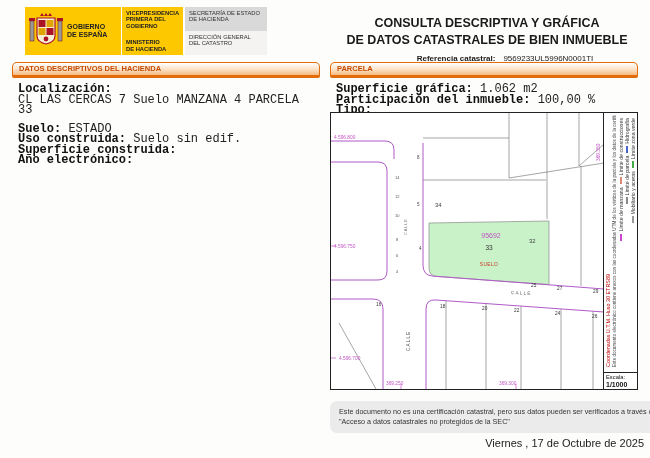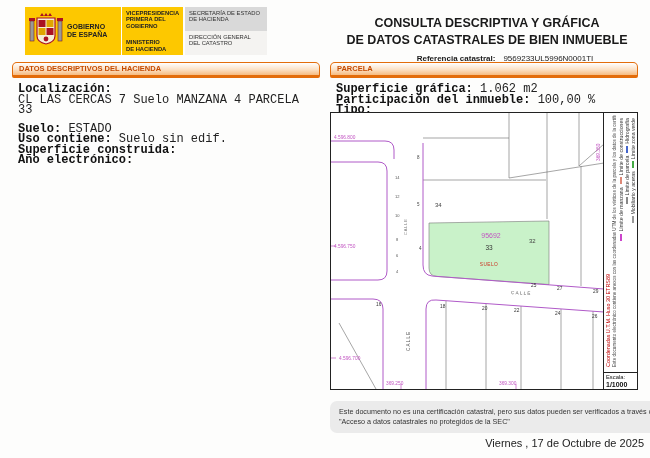--- a/index.html
+++ b/index.html
@@ -96,21 +96,21 @@
   </div>
 </div>
 
 <div class="left-panel">
   <div class="panel-header">DATOS DESCRIPTIVOS DEL HACIENDA</div>
   <div class="panel-body">
     <div><span class="lbl">Localización:</span></div>
     <div>CL LAS CERCAS 7 Suelo MANZANA 4 PARCELA 33</div>
     <div class="gap"></div>
     <div><span class="lbl">Suelo:</span> <span>ESTADO</span></div>
-    <div><span class="lbl">Uso contiene:</span> <span>Suelo sin edif.</span></div>
+    <div><span class="lbl">Uso construida:</span> <span>Suelo sin edif.</span></div>
     <div><span class="lbl">Superficie construida:</span></div>
     <div><span class="lbl">Año electrónico:</span></div>
   </div>
 </div>
 
 <div class="right-panel">
   <div class="panel-header">PARCELA</div>
   <div class="panel-body">
     <div><span class="lbl">Superficie gráfica:</span> <span>1.062 m2</span></div>
     <div><span class="lbl">Participación del inmueble:</span> <span>100,00 %</span></div>

